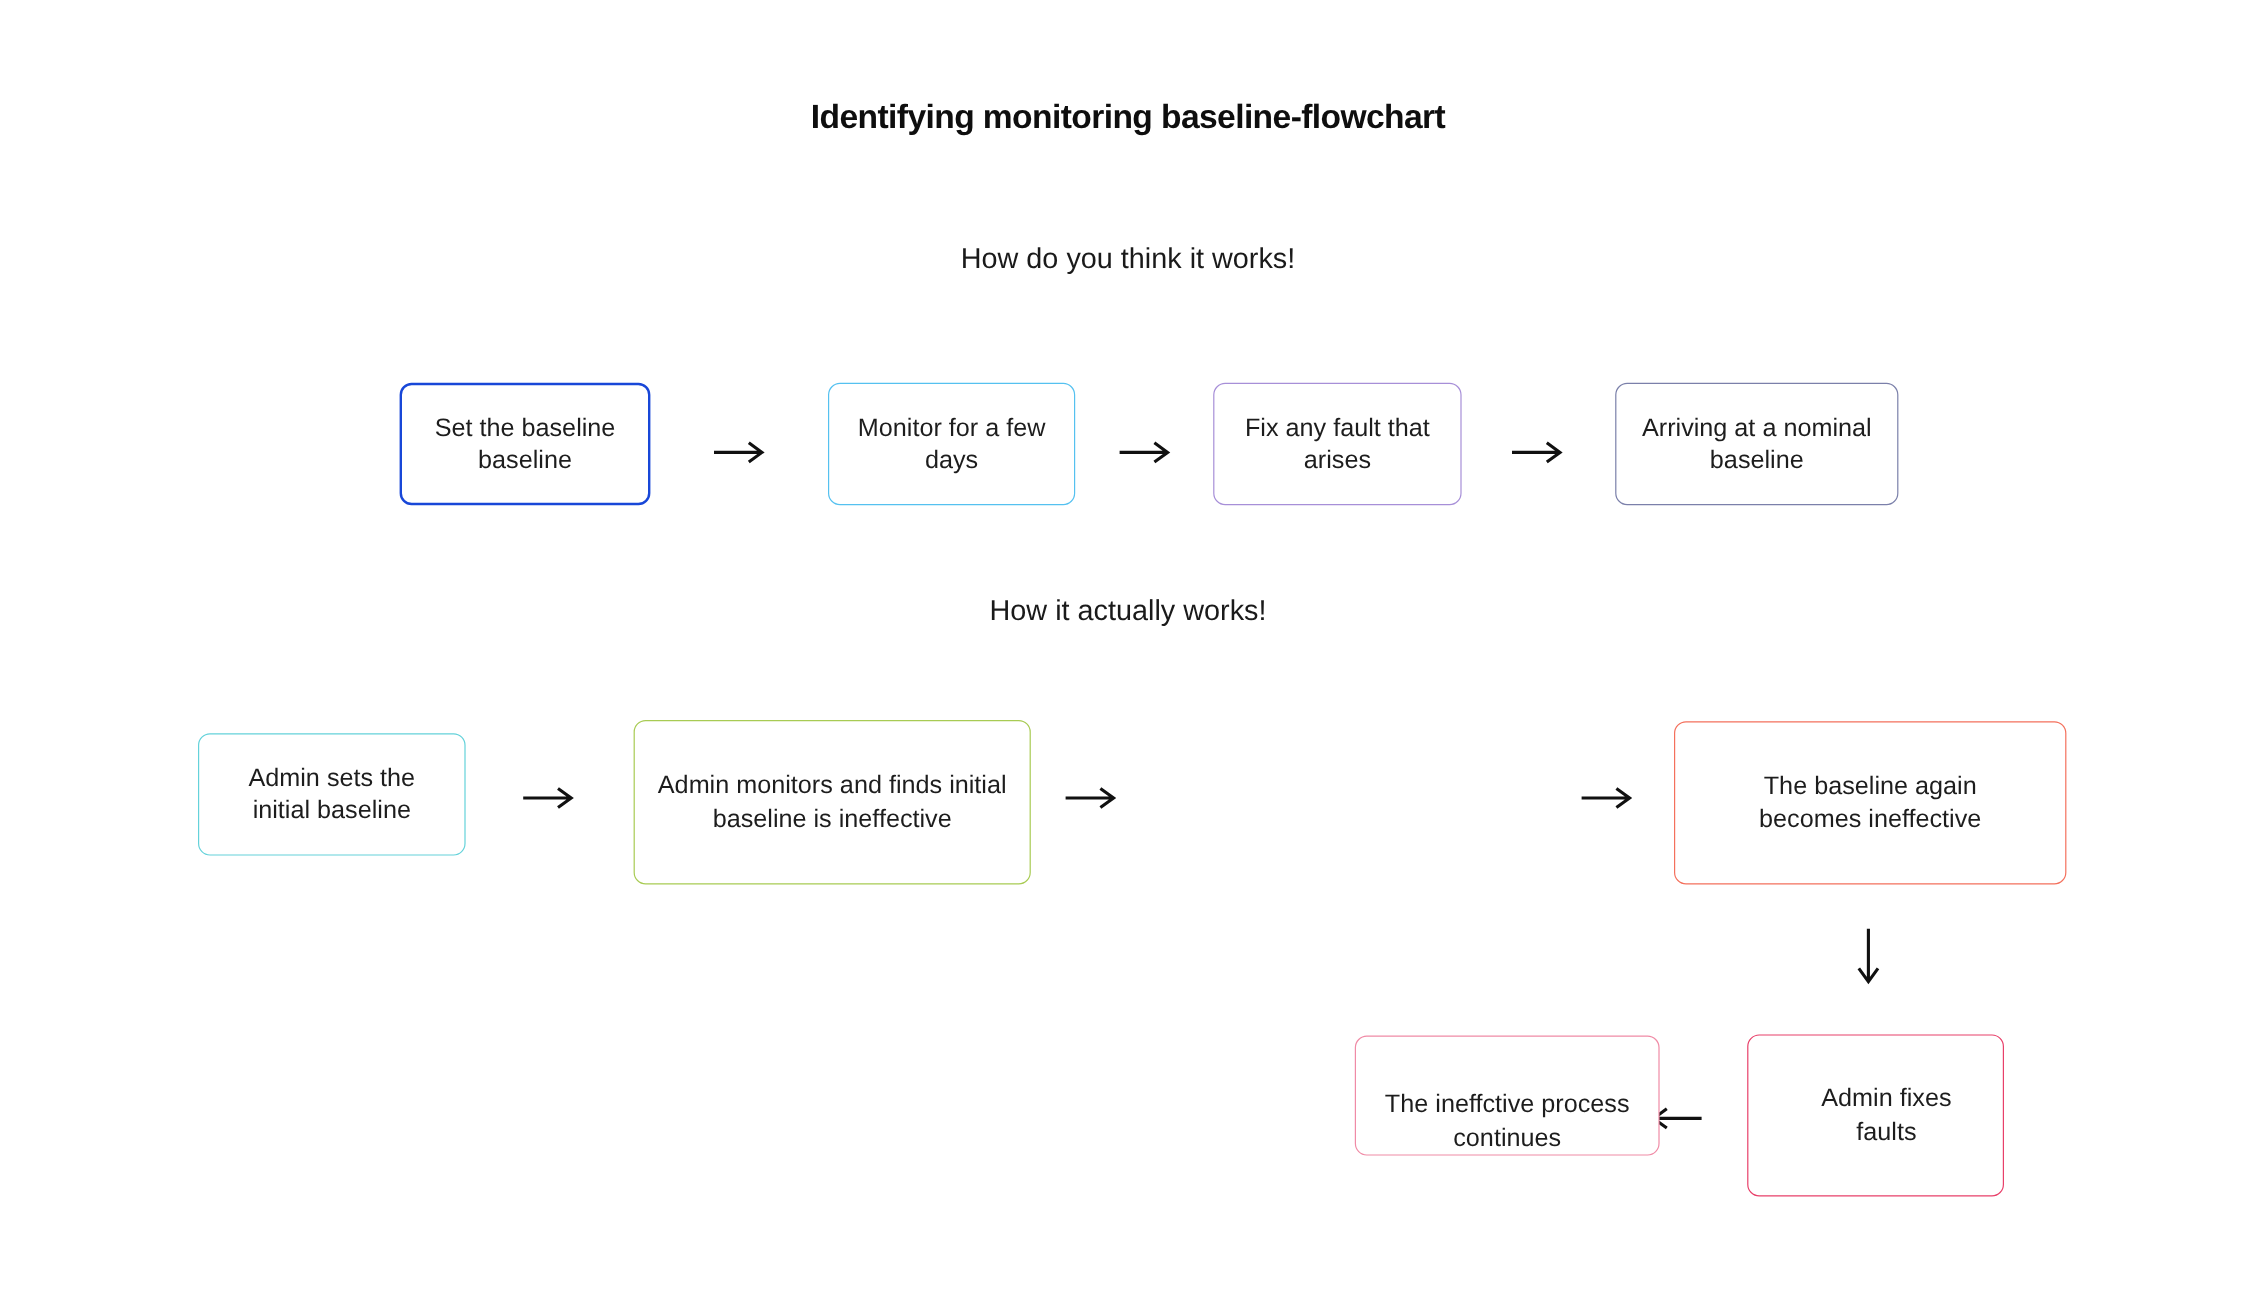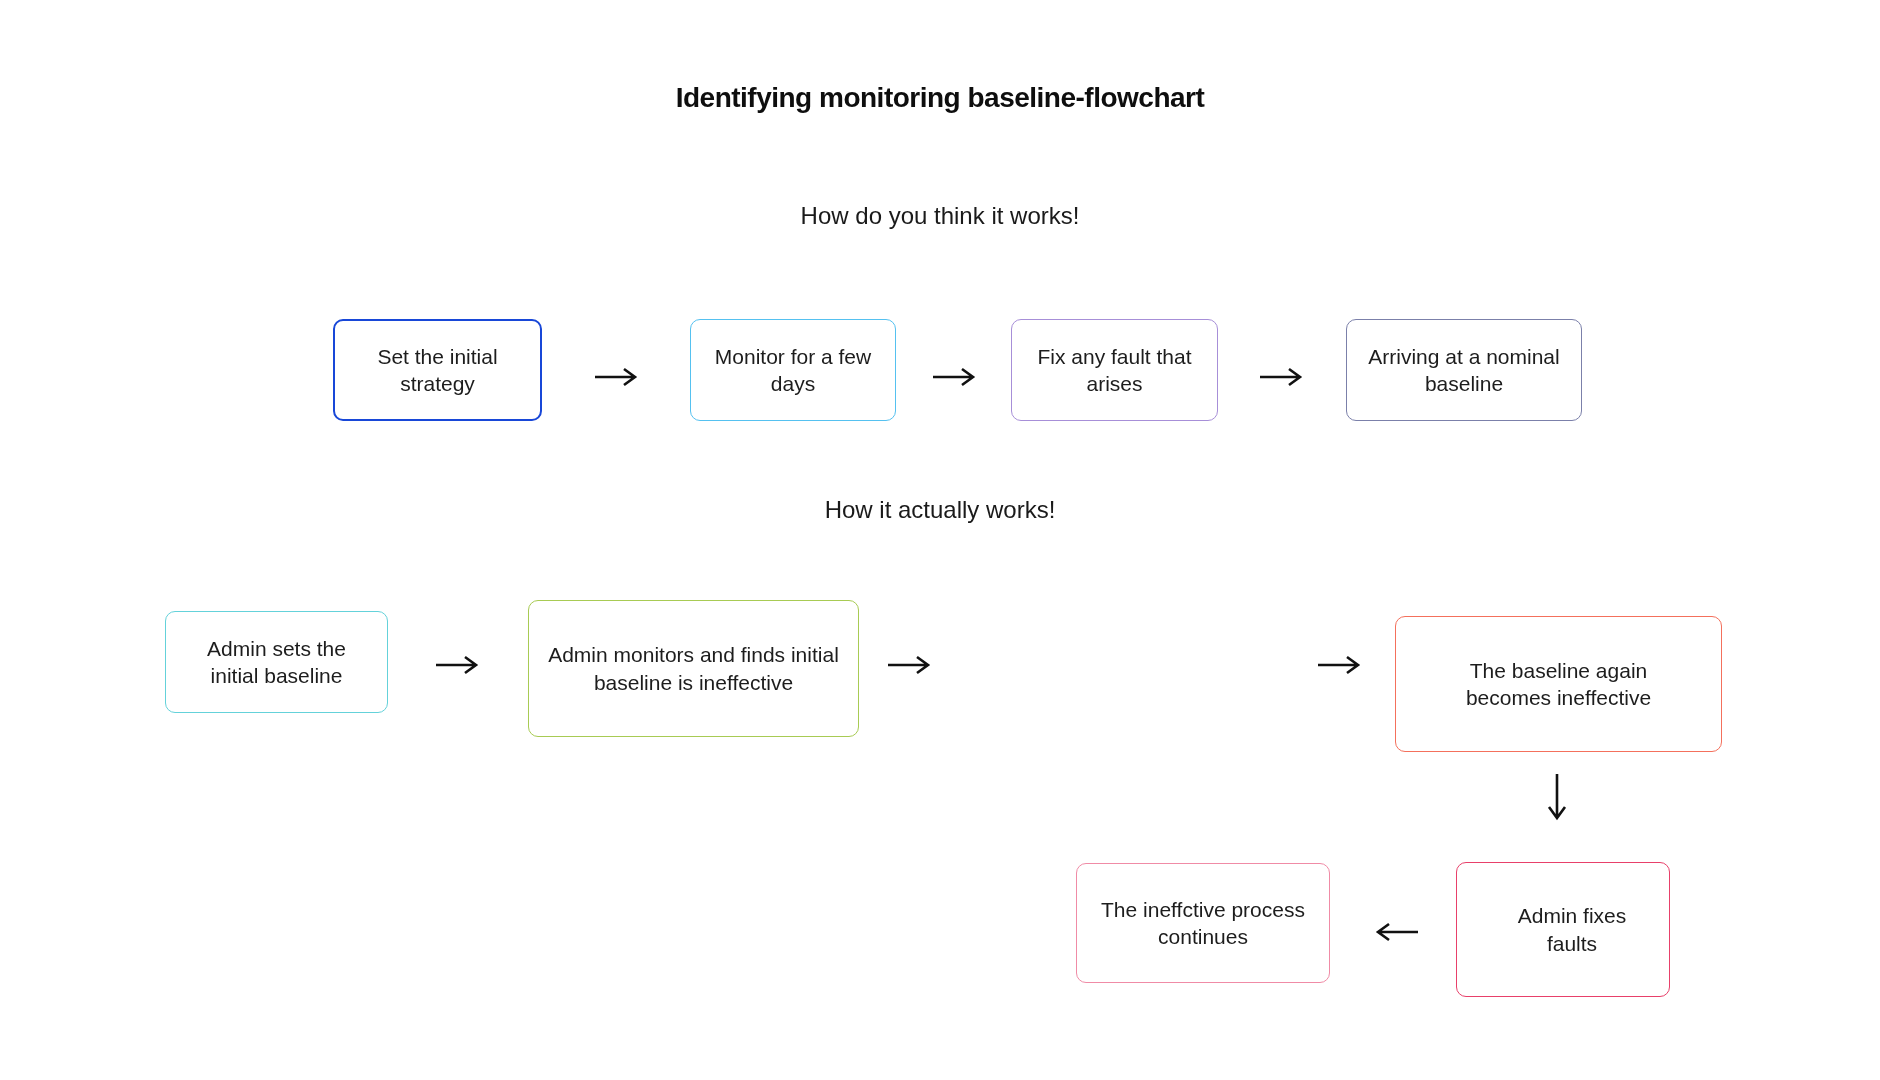--- a/index.html
+++ b/index.html
@@ -51,23 +51,23 @@
   .node .node-label{ display:block; }
   
   .n-b1{ left:333px; top:319px; width:209px; height:102px; border-width:2px; }
   .n-b2{ left:690px; top:319px; width:206px; height:102px; }
   .n-b3{ left:1011px; top:319px; width:207px; height:102px; }
   .n-b4{ left:1346px; top:319px; width:236px; height:102px; }
   
   .n-a{ left:165px; top:611px; width:223px; height:102px; }
   .n-b{ left:528px; top:600px; width:331px; height:137px; }
   .n-c{ left:954px; top:600px; width:329px; height:137px; }
-  .n-d{ left:1395px; top:616px; width:327px; height:136px; }
+  .n-d{ left:1395px; top:601px; width:327px; height:136px; }
   
-  .n-f{ left:1076px; top:863px; width:254px; height:120px; }
+  .n-f{ left:1129px; top:863px; width:254px; height:100px;align-items:flex-end; }
   .n-e{ left:1456px; top:862px; width:214px; height:135px;padding-left:18px; }
   .w150{ max-width:150px; }
   .w175{ max-width:175px; }
   .w185{ max-width:185px; }
   .w200{ max-width:200px; }
   .w230{ max-width:230px; }
   .w290{ max-width:295px; }
   .arrow{
     position:absolute;
     display:block;
@@ -76,21 +76,21 @@
 </head>
 <body>
 
 <div class="canvas">
 
   <div class="page-title">Identifying monitoring baseline-flowchart</div>
 
   <div class="section-heading heading-1">How do you think it works!</div>
 
   <div class="node n-b1" style="border-color: rgb(24, 71, 216);">
-    <span class="node-label w175">Set the initial strategy</span>
+    <span class="node-label w175">Set the baseline baseline</span>
   </div>
   <svg class="arrow" style="left:593px;top:365px;" width="46" height="24" viewBox="0 0 46 24">
     <path d="M2 12 H40 M31 4 L42 12 L31 20" fill="none" stroke="#111" stroke-width="2.6"></path>
   </svg>
   <div class="node n-b2" style="border-color: rgb(85, 193, 240);">
     <span class="node-label w175">Monitor for a few days</span>
   </div>
   <svg class="arrow" style="left:931px;top:365px;" width="46" height="24" viewBox="0 0 46 24">
     <path d="M2 12 H40 M31 4 L42 12 L31 20" fill="none" stroke="#111" stroke-width="2.6"></path>
   </svg>

